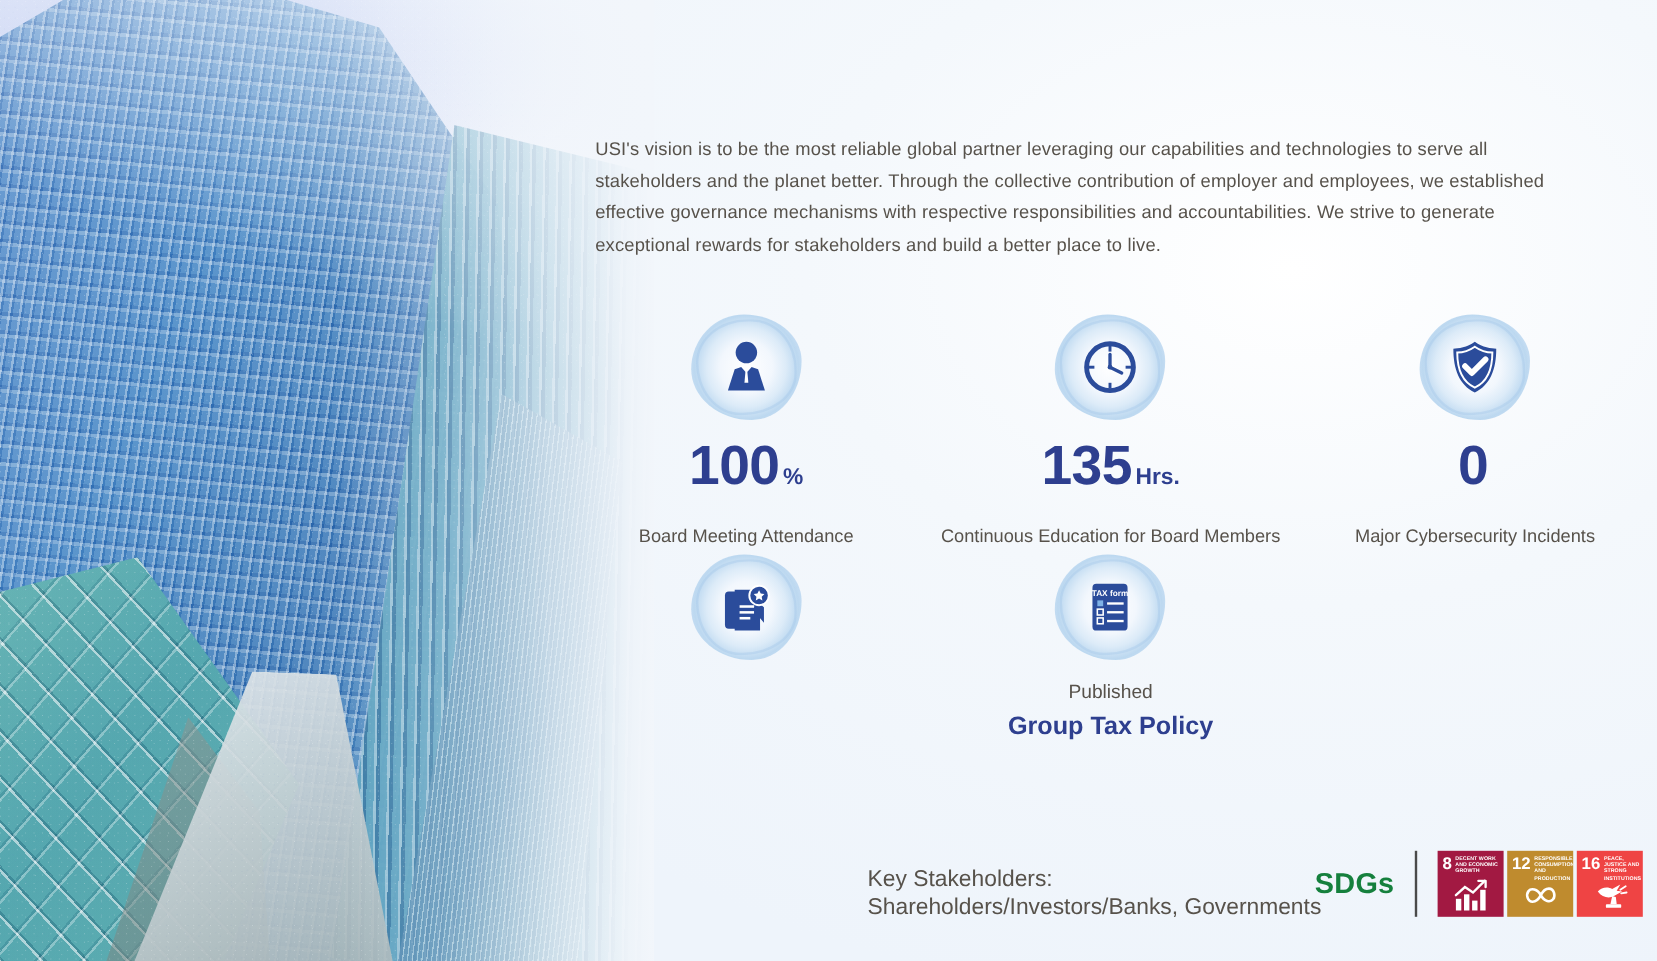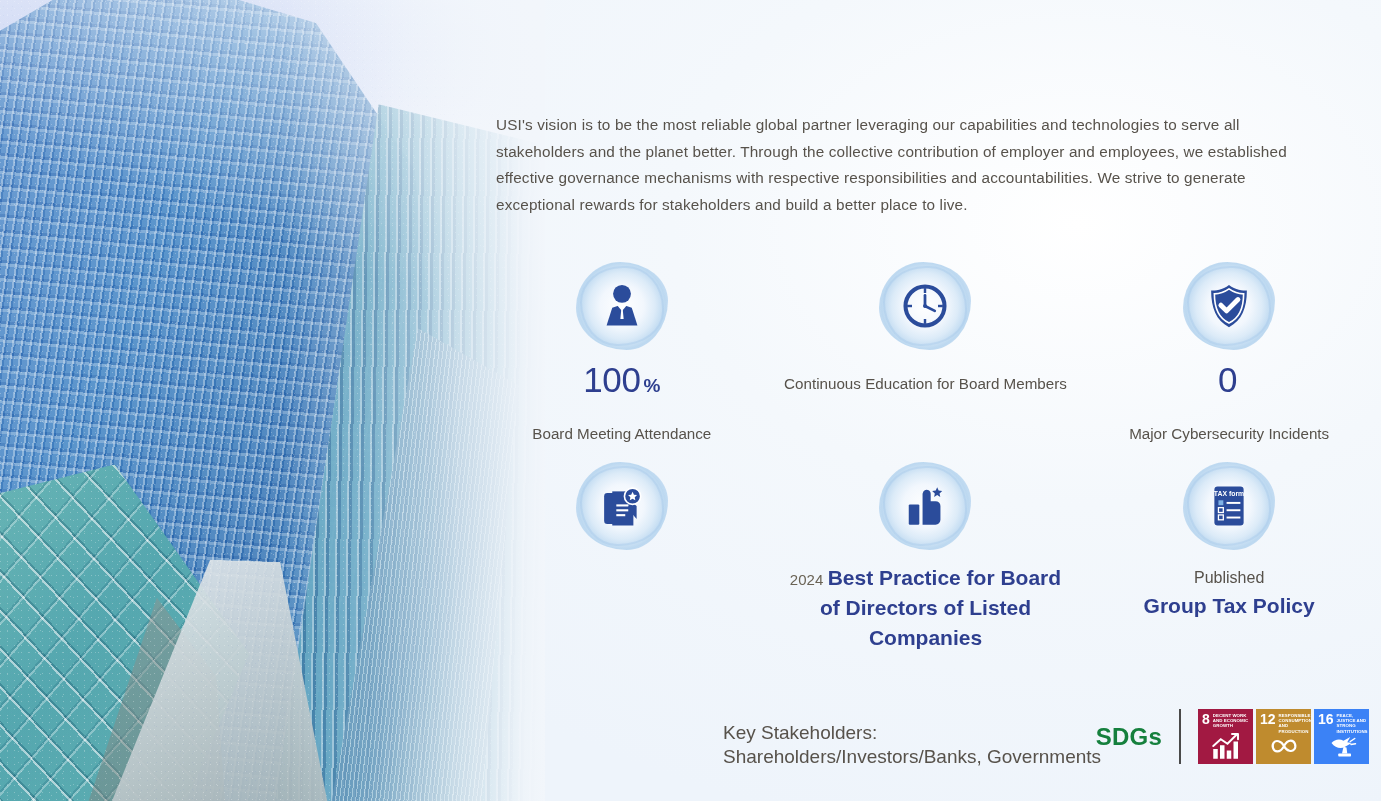--- a/index.html
+++ b/index.html
@@ -212,22 +212,22 @@
   }
   .badge .glyph {
     position: absolute;
     left: 50%; top: 50%;
     transform: translate(-50%, -50%);
     width: 52px; height: 52px;
   }
   .badge .glyph svg { width: 100%; height: 100%; display: block; }
 
   .big-num {
-    font-size: 35px;
-    font-weight: normal;
+    font-size: 46px;
+    font-weight: bold;
     color: #2e3f8f;
     letter-spacing: -0.01em;
   }
   .unit {
     font-size: 19px;
     font-weight: bold;
     color: #2e3f8f;
     margin-left: 3px;
   }
   .unit.small { font-size: 16px; }
@@ -377,20 +377,23 @@
               <rect x="30.5" y="10" width="3" height="6" fill="#2b4c9b"></rect>
               <rect x="30.5" y="48" width="3" height="6" fill="#2b4c9b"></rect>
               <rect x="10" y="30.5" width="6" height="3" fill="#2b4c9b"></rect>
               <rect x="48" y="30.5" width="6" height="3" fill="#2b4c9b"></rect>
               <path d="M32 32 L32 19" stroke="#2b4c9b" stroke-width="3.4" stroke-linecap="round"></path>
               <path d="M32 32 L44 38" stroke="#2b4c9b" stroke-width="3.4" stroke-linecap="round"></path>
               <circle cx="32" cy="32" r="2.4" fill="#2b4c9b"></circle>
             </svg>
           </div>
         </div>
+        <div>
+          <span class="big-num">135</span><span class="unit">Hrs.</span>
+        </div>
         <div class="stat-caption">Continuous Education for Board Members</div>
       </div>
 
       <div class="stat">
         <div class="badge">
           <div class="blob"></div>
           <div class="glyph">
             <svg viewBox="0 0 64 64" aria-hidden="true">
               <path d="M32 6 C24 12, 15 13, 10 13 C10 34, 16 50, 32 58 C48 50, 54 34, 54 13 C49 13, 40 12, 32 6 Z" fill="#2b4c9b"></path>
               <path d="M32 11 C25 16, 18 17, 14 17 C14 34, 19 47, 32 53 C45 47, 50 34, 50 17 C46 17, 39 16, 32 11 Z" fill="none" stroke="#ffffff" stroke-width="2"></path>
@@ -415,36 +418,20 @@
               <rect x="25" y="36" width="15" height="2.6" fill="#ffffff"></rect>
               <rect x="25" y="42" width="11" height="2.6" fill="#ffffff"></rect>
               <path d="M40 32 l5 -4 l5 4 l0 16 l-5 -6 l-5 6 z" fill="#2b4c9b"></path>
               <circle cx="45" cy="20" r="10" fill="#2b4c9b" stroke="#ffffff" stroke-width="2"></circle>
               <path d="M45 14.5 l1.7 3.5 l3.8 .5 l-2.8 2.7 l.7 3.8 l-3.4 -1.8 l-3.4 1.8 l.7 -3.8 l-2.8 -2.7 l3.8 -.5 z" fill="#ffffff"></path>
             </svg>
           </div>
         </div>
       </div>
 
-      <div class="stat row2">
-        <div class="badge">
-          <div class="blob"></div>
-          <div class="glyph">
-            <svg viewBox="0 0 64 64" aria-hidden="true">
-              <rect x="12" y="30" width="13" height="25" rx="1.5" fill="#2b4c9b"></rect>
-              <path d="M29 55 h16 a6 6 0 0 0 6 -6 v-17 a6 6 0 0 0 -6 -6 h-6 l0 -9 a5 5 0 0 0 -9 -3 l-1 3 z" fill="#2b4c9b"></path>
-              <path d="M47 9 l1.8 4 l4.4 .5 l-3.3 3 l.9 4.3 l-3.8 -2.2 l-3.8 2.2 l.9 -4.3 l-3.3 -3 l4.4 -.5 z" fill="#2b4c9b"></path>
-            </svg>
-          </div>
-        </div>
-        <div class="award-text">
-          <span class="yr">2024</span>
-          <span class="hl">Best Practice for Board of Directors of Listed Companies</span>
-        </div>
-      </div>
 
       <div class="stat row2">
         <div class="badge">
           <div class="blob"></div>
           <div class="glyph">
             <svg viewBox="0 0 64 64" aria-hidden="true">
               <rect x="14" y="8" width="36" height="48" rx="4" fill="#2b4c9b"></rect>
               <text x="32" y="20" font-family="Liberation Sans, sans-serif" font-size="8.5" font-weight="bold" fill="#ffffff" text-anchor="middle">TAX form</text>
               <rect x="19" y="25" width="6" height="6" fill="#7fb2e6"></rect>
               <rect x="19" y="34" width="6" height="6" fill="none" stroke="#ffffff" stroke-width="1.6"></rect>
@@ -496,21 +483,21 @@
               <span class="sdg-num">12</span>
               <span class="sdg-title">Responsible consumption and production</span>
             </div>
             <div class="sdg-pic">
               <svg viewBox="0 0 44 26" aria-hidden="true">
                 <path d="M22 13 C18 5, 10 4, 7 8 C3.5 12.5, 6 21, 12 21 C17 21, 20 17, 22 13 C24 9, 27 5, 32 5 C38 5, 40.5 13.5, 37 18 C34 22, 26 21, 22 13 Z" fill="none" stroke="#fff" stroke-width="3.2" stroke-linecap="round"></path>
               </svg>
             </div>
           </div>
 
-          <div class="sdg" id="sdg-2" style="background: #3b82f6;">
+          <div class="sdg" id="sdg-2" style="background: #ef4444;">
             <div class="sdg-top">
               <span class="sdg-num">16</span>
               <span class="sdg-title">Peace, justice and strong institutions</span>
             </div>
             <div class="sdg-pic">
               <svg viewBox="0 0 40 32" aria-hidden="true">
                 <path d="M6 12 C10 7, 17 6, 22 9 L31 4 L27 11 L33 12 L24 17 C19 20, 11 19, 6 12 Z" fill="#fff"></path>
                 <path d="M22 17 L20 26 L27 26 L26 18 Z" fill="#fff"></path>
                 <rect x="15" y="26" width="17" height="4" rx="1" fill="#fff"></rect>
                 <path d="M31 10 L37 6" stroke="#fff" stroke-width="2" stroke-linecap="round"></path>

